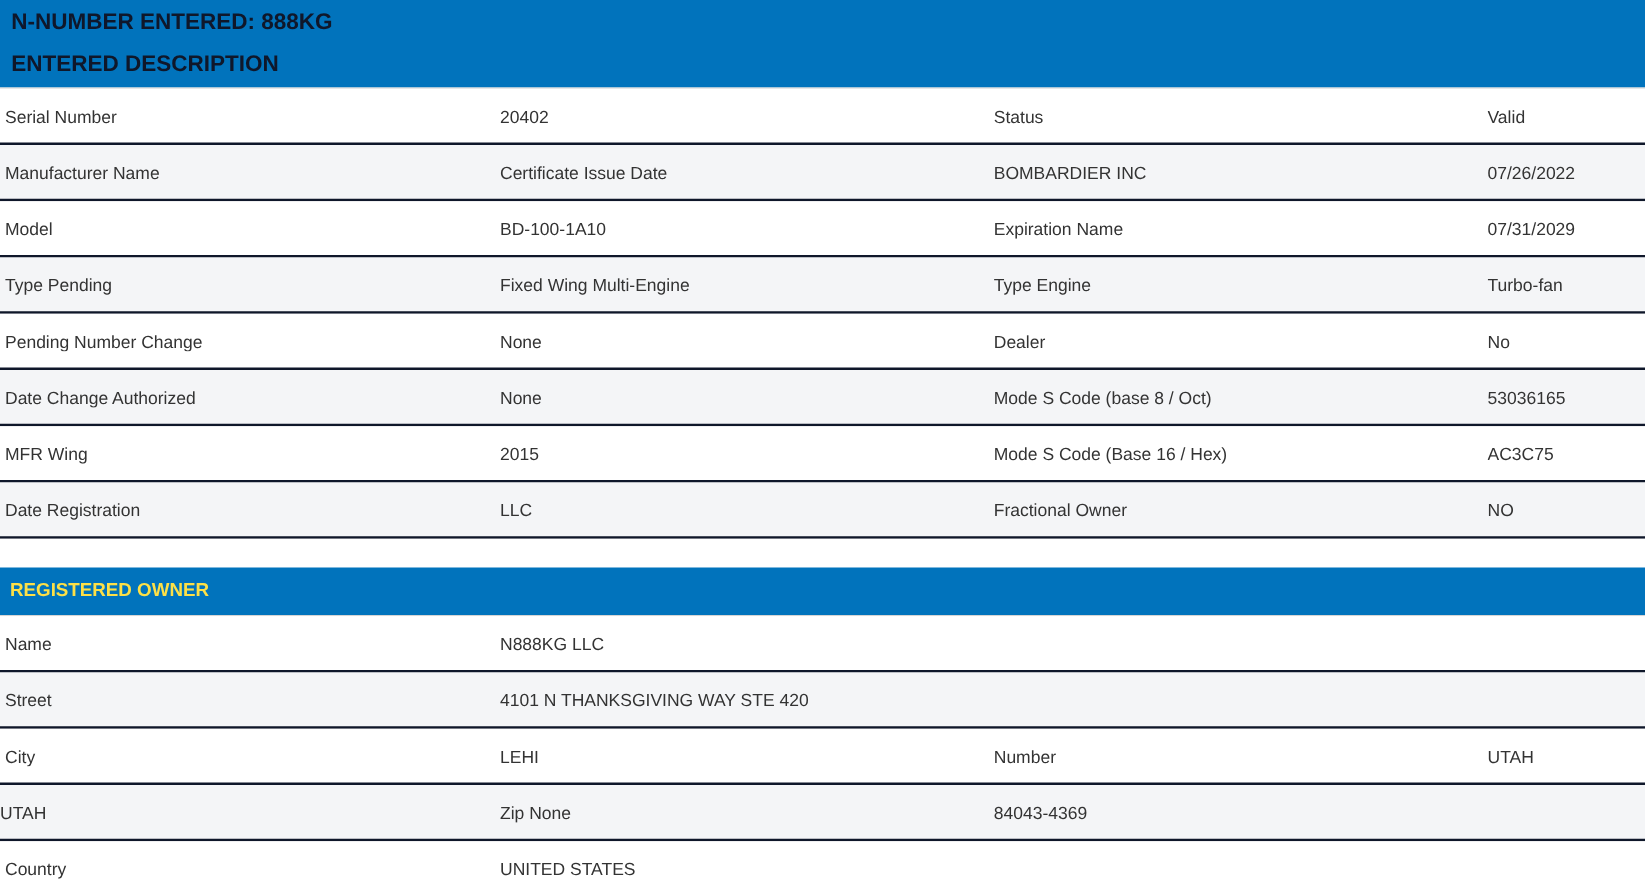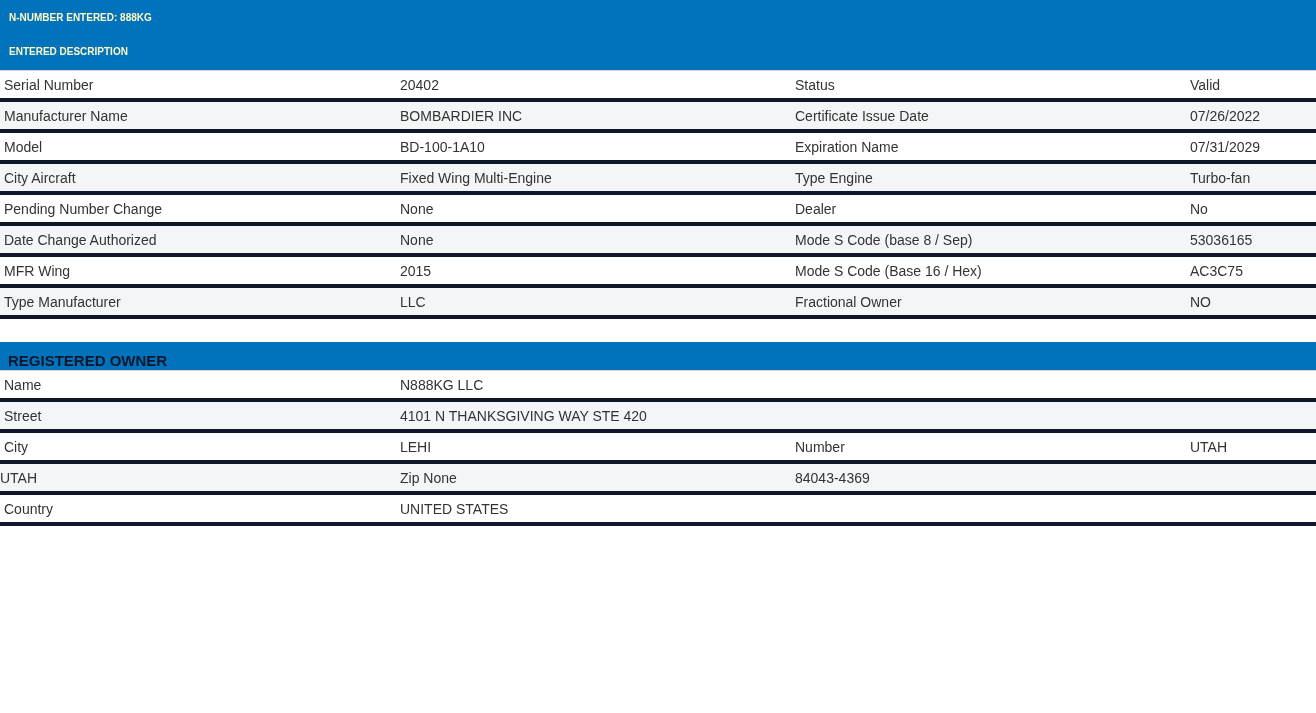--- a/index.html
+++ b/index.html
@@ -10,66 +10,66 @@
     width: 1316px;
     height: 713px;
     overflow: hidden;
     font-family: "Liberation Sans", sans-serif;
     font-size: 14px;
     color: #333333;
     background: #ffffff;
   }
   .topbar {
     background: #0173bc;
-    color: #fef9c3;
+    color: #0f172a;
     font-weight: bold;
-    font-size: 10px;
+    font-size: 18px;
   }
   .bar-line1 {
     height: 33px;
     line-height: 35px;
     padding-left: 9px;
   }
   .bar-line2 {
     height: 37px;
     line-height: 37px;
     padding-left: 9px;
   }
   .data-table {
     border-top: 1px solid #d5d5d5;
   }
   .row {
     display: grid;
     grid-template-columns: 400px 395px 395px 1fr;
     align-items: center;
-    height: 31px;
+    height: 45px;
     box-sizing: border-box;
-    border-bottom: 4px solid #0f172a;
+    border-bottom: 2px solid #0f172a;
     background: #ffffff;
   }
   .row:nth-child(even) {
     background: #f4f5f7;
   }
   .cell {
     white-space: nowrap;
     overflow: hidden;
   }
   .cell.c1 {
     padding-left: 4px;
   }
   .section-gap {
     height: 23px;
     background: #ffffff;
   }
   .section-bar {
     background: #0173bc;
-    color: #0f172a;
+    color: #fde047;
     font-weight: bold;
     font-size: 15px;
-    height: 28px;
+    height: 38px;
     line-height: 38px;
     padding-left: 8px;
   }
 </style>
 </head>
 <body>
 
 <div class="topbar">
   <div class="bar-line1">N-NUMBER ENTERED: 888KG</div>
   <div class="bar-line2">ENTERED DESCRIPTION</div>
@@ -77,56 +77,56 @@
 
 <div class="data-table">
   <div class="row">
     <div class="cell c1">Serial Number</div>
     <div class="cell c2">20402</div>
     <div class="cell c3">Status</div>
     <div class="cell c4">Valid</div>
   </div>
   <div class="row">
     <div class="cell c1">Manufacturer Name</div>
+    <div class="cell c3">Certificate Issue Date</div>
     <div class="cell c2">BOMBARDIER INC</div>
-    <div class="cell c3">Certificate Issue Date</div>
     <div class="cell c4">07/26/2022</div>
   </div>
   <div class="row">
     <div class="cell c1">Model</div>
     <div class="cell c2">BD-100-1A10</div>
     <div class="cell c3">Expiration Name</div>
     <div class="cell c4">07/31/2029</div>
   </div>
   <div class="row">
-    <div class="cell c1">City Aircraft</div>
+    <div class="cell c1">Type Pending</div>
     <div class="cell c2">Fixed Wing Multi-Engine</div>
     <div class="cell c3">Type Engine</div>
     <div class="cell c4">Turbo-fan</div>
   </div>
   <div class="row">
     <div class="cell c1">Pending Number Change</div>
     <div class="cell c2">None</div>
     <div class="cell c3">Dealer</div>
     <div class="cell c4">No</div>
   </div>
   <div class="row">
     <div class="cell c1">Date Change Authorized</div>
     <div class="cell c2">None</div>
-    <div class="cell c3">Mode S Code (base 8 / Sep)</div>
+    <div class="cell c3">Mode S Code (base 8 / Oct)</div>
     <div class="cell c4">53036165</div>
   </div>
   <div class="row">
     <div class="cell c1">MFR Wing</div>
     <div class="cell c2">2015</div>
     <div class="cell c3">Mode S Code (Base 16 / Hex)</div>
     <div class="cell c4">AC3C75</div>
   </div>
   <div class="row">
-    <div class="cell c1">Type Manufacturer</div>
+    <div class="cell c1">Date Registration</div>
     <div class="cell c2">LLC</div>
     <div class="cell c3">Fractional Owner</div>
     <div class="cell c4">NO</div>
   </div>
 </div>
 
 <div class="section-gap"></div>
 
 <div class="section-bar">REGISTERED OWNER</div>
 

